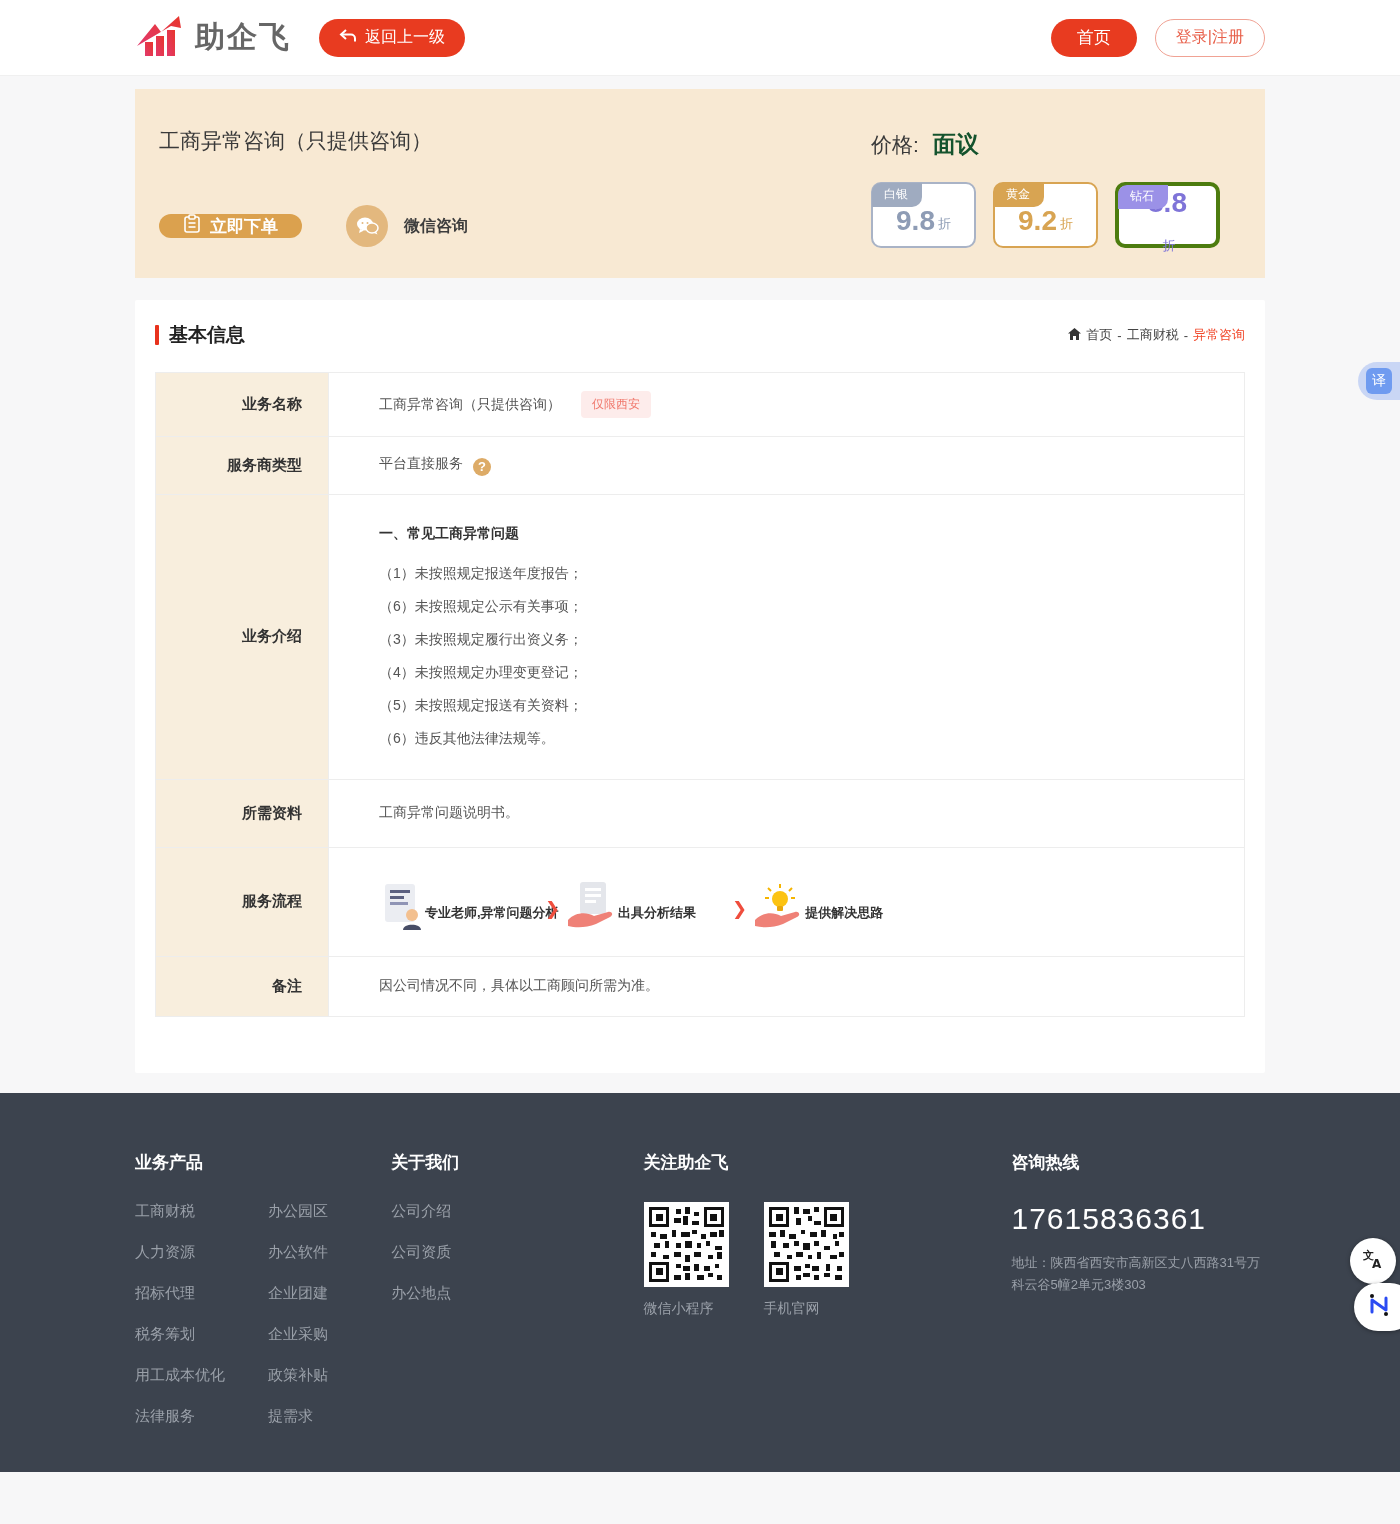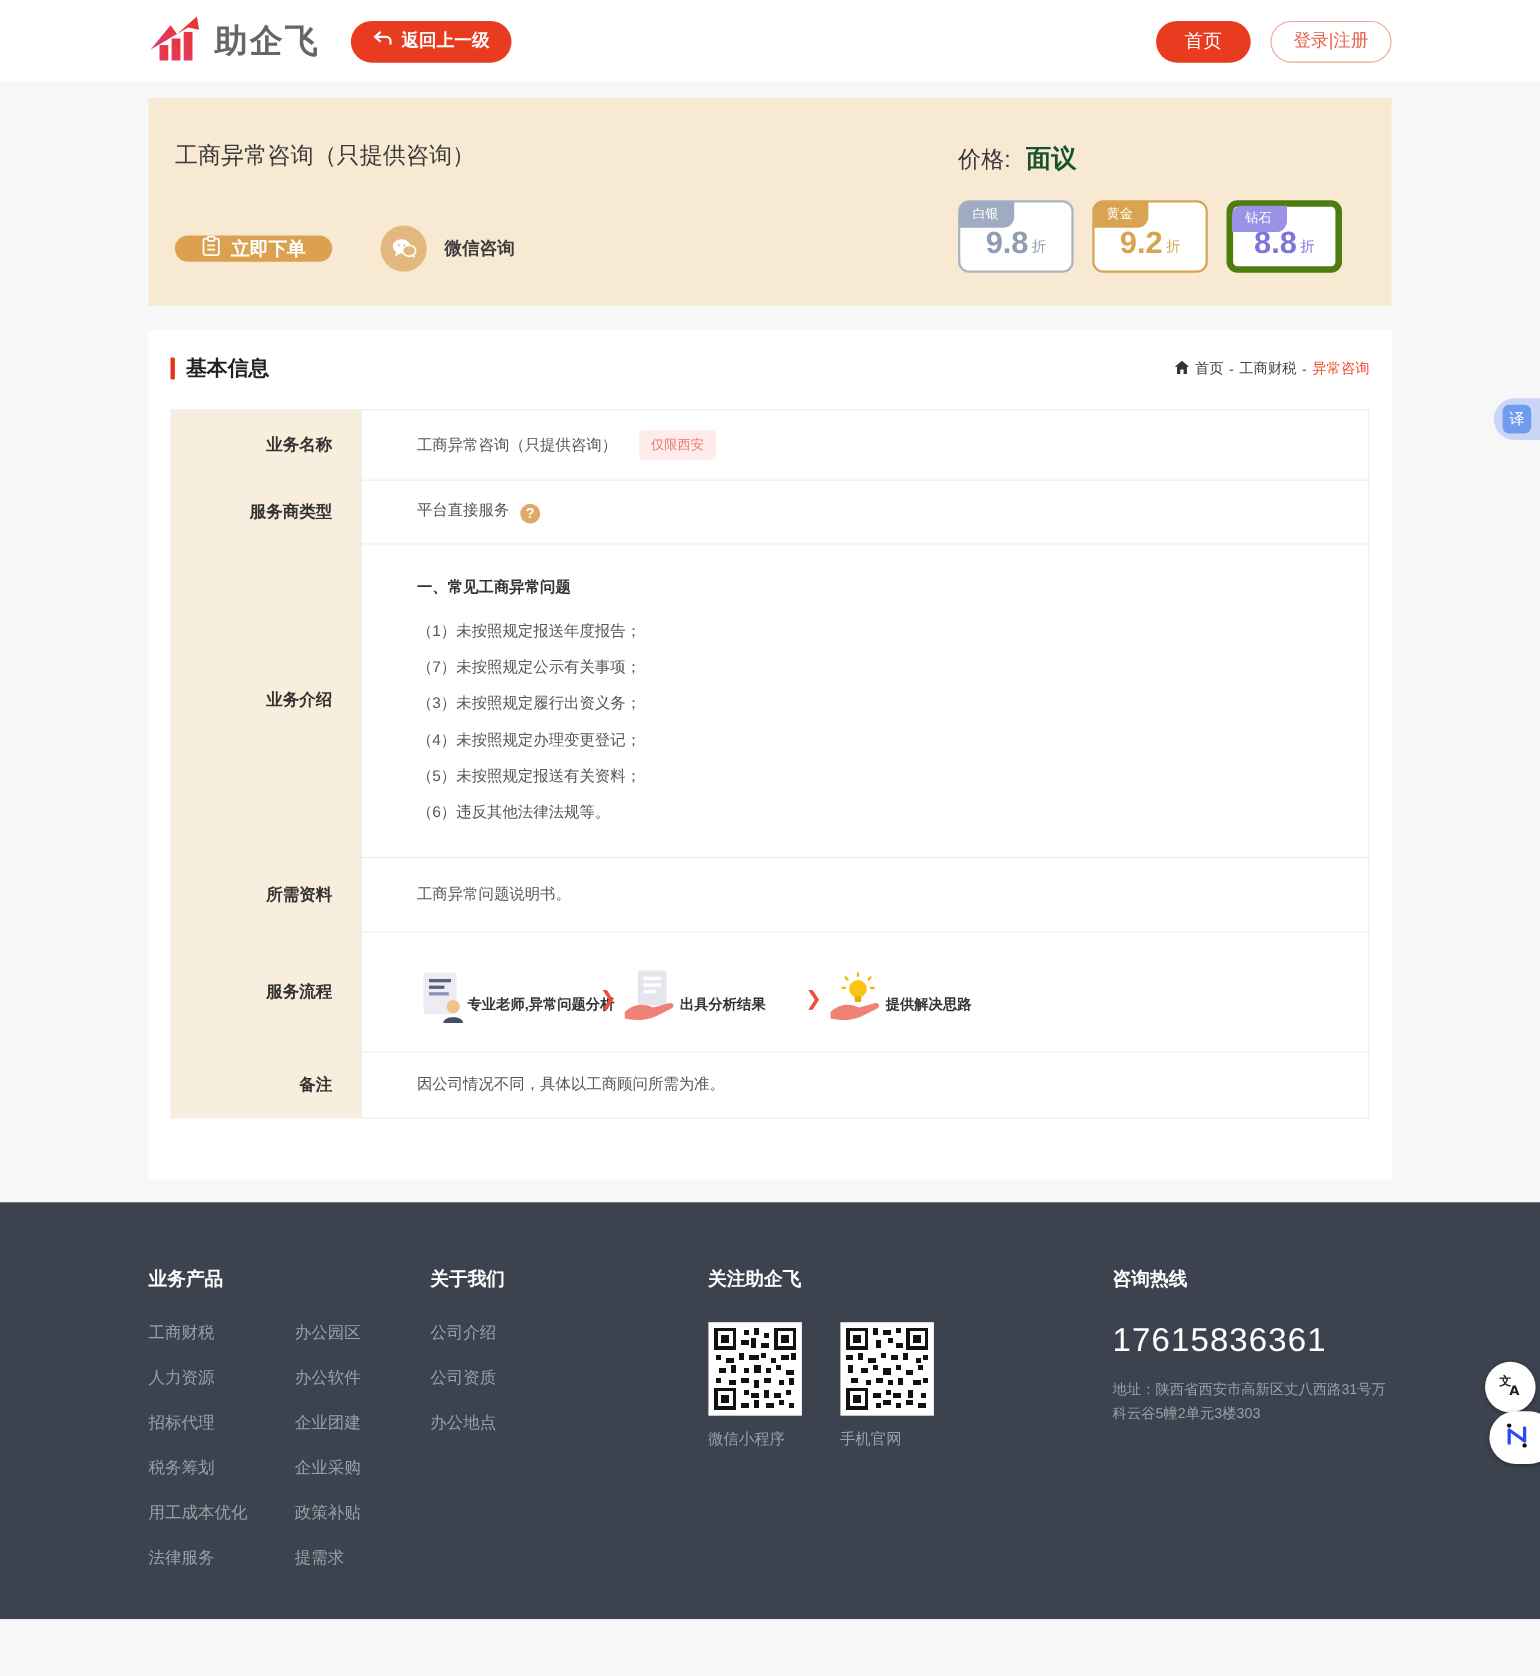--- a/index.html
+++ b/index.html
@@ -6,21 +6,21 @@
   html,body { width:1400px; background:#f7f7f8; font-family:"Liberation Sans","DejaVu Sans",sans-serif; color:#333; }
 
   .container { width:1130px; margin:0 auto; position:relative; }
 
   
   .topbar { background:#fff; height:76px; border-bottom:1px solid #f0f0f0; }
   .topbar .container { height:100%; display:flex; align-items:center; }
   .logo { display:flex; align-items:center; gap:8px; cursor:pointer;font-family:Liberation Serif, serif; }
   .logo-text { font-size:30px; font-weight:bold; color:#666; letter-spacing:2px; }
   .back-btn { margin-left:28px; background:#e83b20; color:#fff; border:none; border-radius:19px;
-              height:38px; padding:0 20px; font-size:16px; display:flex; align-items:center; gap:8px; cursor:pointer;font-weight:bold; }
+              height:38px; padding:0 20px; font-size:16px; display:flex; align-items:center; gap:8px; cursor:pointer; }
   .top-right { margin-left:auto; display:flex; align-items:center; gap:18px; }
   .home-btn { background:#e83b20; color:#fff; border:none; border-radius:19px; height:38px; padding:0 26px;
               font-size:17px; cursor:pointer; }
   .login-btn { background:#fff; color:#e8604a; border:1px solid #f0a294; border-radius:19px; height:38px;
                padding:0 20px; font-size:16px; cursor:pointer; }
 
   
   .hero { margin-top:13px; }
   .hero-inner { background:#f8e9d3; padding:38px 24px 30px 24px; display:flex; }
   .hero-left { flex:1; }
@@ -37,21 +37,21 @@
   .price-value { color:#14532d; font-weight:bold; font-size:23px; margin-left:8px; }
   .tiers { display:flex; gap:17px; margin-top:22px; }
   .tier { position:relative; width:105px; height:66px; background:#fff; border-radius:10px;
           display:flex; align-items:center; justify-content:center; cursor:default; }
   .tier-tag { position:absolute; top:-1px; left:-1px; color:#fff; font-size:12px; padding:3px 14px 4px 12px;
               border-radius:9px 0 10px 0; }
   .tier-num { font-size:28px; font-weight:bold; margin-top:12px; }
   .tier-unit { font-size:13px; margin:18px 0 0 3px; }
   .tier.silver { border:2px solid #a9b3c6; } .tier.silver .tier-tag{ background:#9fabc0; } .tier.silver .tier-num,.tier.silver .tier-unit{ color:#8e9cb5; }
   .tier.gold { border:2px solid #d8a452; } .tier.gold .tier-tag{ background:#d8a452; } .tier.gold .tier-num,.tier.gold .tier-unit{ color:#d8a452; }
-  .tier.diamond { border:6px solid #4d7c0f; } .tier.diamond .tier-tag{ background:#9b91e7; } .tier.diamond .tier-num,.tier.diamond .tier-unit{ color:#7f74d8; }
+  .tier.diamond { border:4px solid #4d7c0f;flex-direction:column; } .tier.diamond .tier-tag{ background:#9b91e7; } .tier.diamond .tier-num,.tier.diamond .tier-unit{ color:#7f74d8; }
 
   
   .main-card { background:#fff; margin:22px auto 0 auto; width:1130px; padding:22px 20px 56px 20px; border-radius:2px; }
   .card-head { display:flex; align-items:center; margin-bottom:24px; }
   .sec-title { display:flex; align-items:center; gap:10px; font-size:19px; font-weight:bold; color:#222; }
   .red-bar { width:4px; height:20px; background:#e8321d; border-radius:1px; }
   .breadcrumb { margin-left:auto; font-size:13px; color:#444; display:flex; align-items:center; gap:5px; }
   .breadcrumb .crumb { cursor:pointer; }
   .breadcrumb .current { color:#f1492c; }
 
@@ -234,21 +234,21 @@
         <td class="val">
           <span>平台直接服务</span>
           <span class="q-icon">?</span>
         </td>
       </tr>
       <tr>
         <td class="lbl">业务介绍</td>
         <td class="val" style="padding-top:24px; padding-bottom:24px;">
           <div class="intro-head">一、常见工商异常问题</div>
           <div class="intro-item">（1）未按照规定报送年度报告；</div>
-          <div class="intro-item">（7）未按照规定公示有关事项；</div>
+          <div class="intro-item">（6）未按照规定公示有关事项；</div>
           <div class="intro-item">（3）未按照规定履行出资义务；</div>
           <div class="intro-item">（4）未按照规定办理变更登记；</div>
           <div class="intro-item">（5）未按照规定报送有关资料；</div>
           <div class="intro-item">（6）违反其他法律法规等。</div>
         </td>
       </tr>
       <tr style="height:68px;">
         <td class="lbl">所需资料</td>
         <td class="val">工商异常问题说明书。</td>
       </tr>

